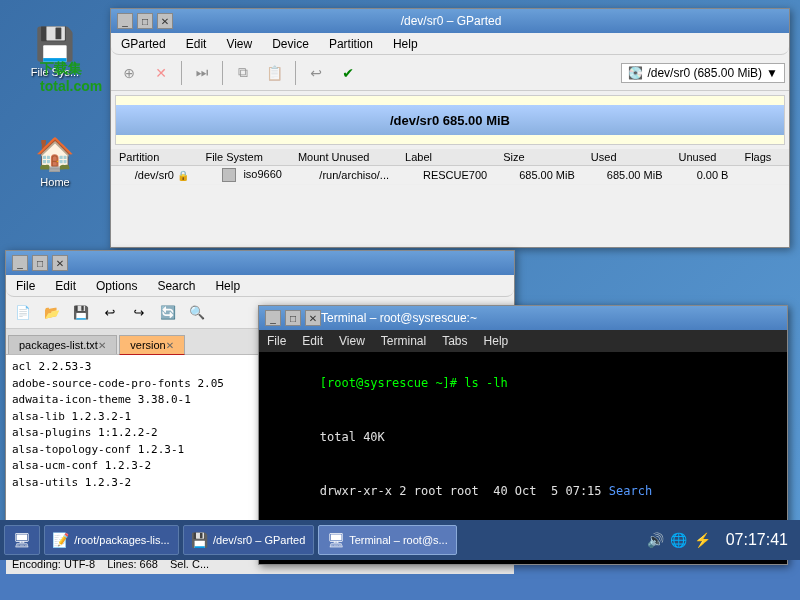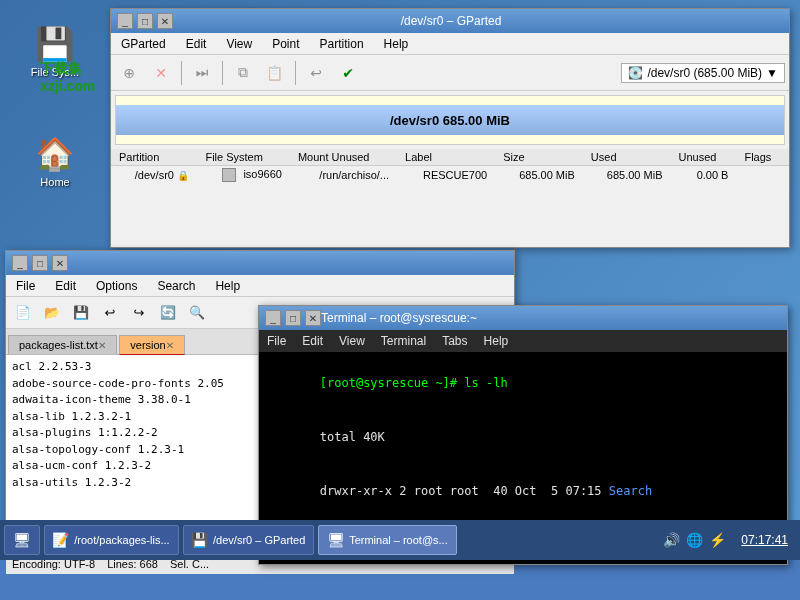--- a/index.html
+++ b/index.html
@@ -90,20 +90,21 @@
       font-size: 10px; cursor: pointer; color: #333;
     }
     .menubar {
       background: #f0f0f0;
       height: 22px;
       display: flex;
       align-items: center;
       padding: 0 4px;
       border-bottom: 1px solid #ccc;
       gap: 8px;
+      border-radius: 8px;
     }
     .menubar-item {
       padding: 2px 6px;
       cursor: pointer;
       font-size: 12px;
     }
     .toolbar {
       background: #f0f0f0;
       height: 36px;
       display: flex;
@@ -342,57 +343,57 @@
     .taskbar-btn.active { background: #5a7aba; border-color: #8aaad8; }
     .taskbar-icon { font-size: 14px; }
     .taskbar-right {
       margin-left: auto;
       display: flex;
       align-items: center;
       gap: 6px;
       color: white;
       font-size: 12px;
     }
-    .taskbar-clock { padding: 0 8px; font-size: 12px; text-decoration: underline; }
+    .taskbar-clock { padding: 0 8px; font-size: 16px; }
     .sys-icon { font-size: 14px; cursor: pointer; }
   </style>
 </head>
 <body>
 
 <div class="desktop">
 
   <div class="desktop-icon" style="top:20px;left:20px;">
     <div class="icon-img">💾</div>
     <div class="icon-label">File Sys...</div>
   </div>
   <div class="desktop-icon" style="top:130px;left:20px;">
     <div class="icon-img">🏠</div>
     <div class="icon-label">Home</div>
   </div>
 
   <div class="watermark">
     <div>下载集</div>
-    <div>xzji.com</div>
+    <div>total.com</div>
   </div>
 
   <div class="gparted-window">
     <div class="window-titlebar">
       <div class="window-controls">
         <div class="wc-btn">_</div>
         <div class="wc-btn">□</div>
         <div class="wc-btn">✕</div>
       </div>
       <div class="title-text">/dev/sr0 – GParted</div>
       <div style="width:54px;"></div>
     </div>
     <div class="menubar">
       <span class="menubar-item">GParted</span>
       <span class="menubar-item">Edit</span>
       <span class="menubar-item">View</span>
-      <span class="menubar-item">Point</span>
+      <span class="menubar-item">Device</span>
       <span class="menubar-item">Partition</span>
       <span class="menubar-item">Help</span>
     </div>
     <div class="toolbar">
       <div class="toolbar-btn disabled">⊕</div>
       <div class="toolbar-btn disabled" style="color:red;">✕</div>
       <div class="toolbar-sep"></div>
       <div class="toolbar-btn disabled">⏭</div>
       <div class="toolbar-sep"></div>
       <div class="toolbar-btn disabled">⧉</div>

